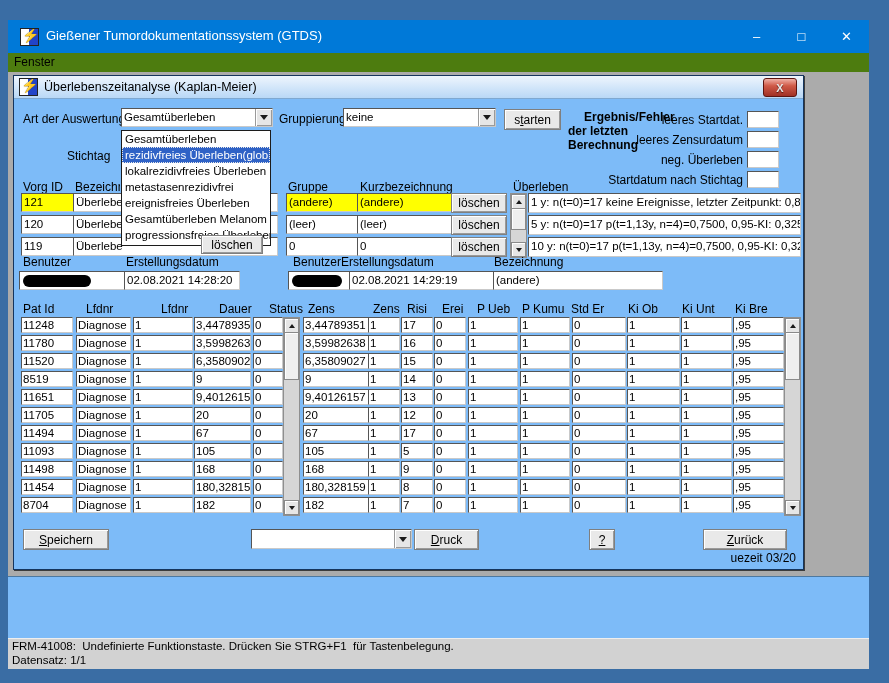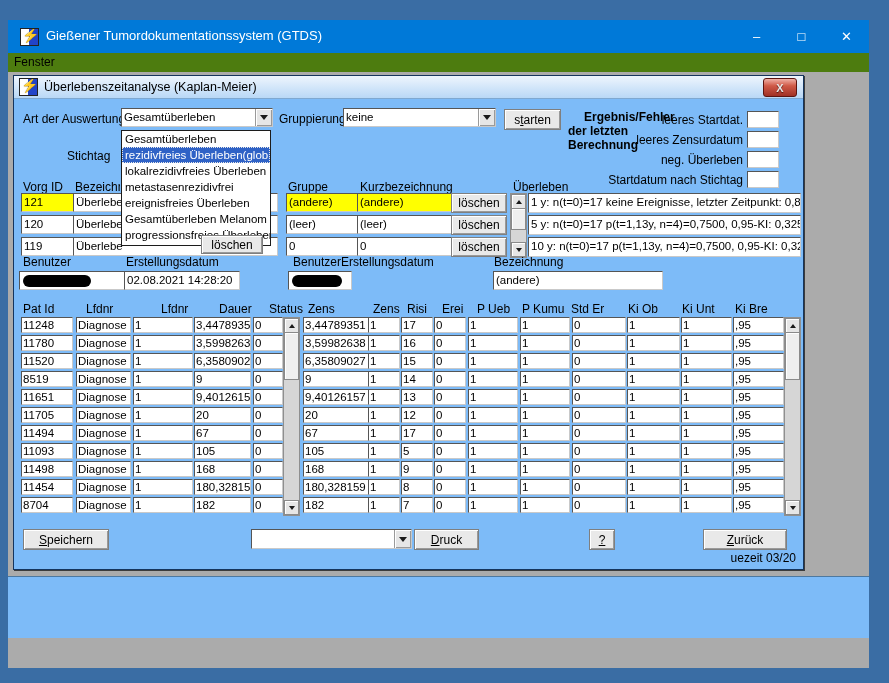--- a/index.html
+++ b/index.html
@@ -185,20 +185,21 @@
         <span class="lbl" style="left:327px;top:179px;">Erstellungsdatum</span>
         <span class="lbl" style="left:480px;top:179px;">Bezeichnung</span>
 
         <div class="fld" style="left:5px;top:195px;width:104px;height:17px;">
           <span class="redact" style="left:3px;top:3px;width:68px;height:12px;"></span>
         </div>
         <div class="fld" style="left:110px;top:195px;width:110px;height:17px;">02.08.2021 14:28:20</div>
         <div class="fld" style="left:274px;top:195px;width:58px;height:17px;">
           <span class="redact" style="left:3px;top:3px;width:50px;height:12px;"></span>
         </div>
+        <div class="fld" style="left:335px;top:195px;width:139px;height:17px;">02.08.2021 14:29:19</div>
         <div class="fld" style="left:479px;top:195px;width:164px;height:17px;">(andere)</div>
 
         <span class="lbl" style="left:9px;top:226px;">Pat Id</span>
         <span class="lbl" style="left:72px;top:226px;">Lfdnr</span>
         <span class="lbl" style="left:147px;top:226px;">Lfdnr</span>
         <span class="lbl" style="left:205px;top:226px;">Dauer</span>
         <span class="lbl" style="left:255px;top:226px;">Status</span>
         <span class="lbl" style="left:294px;top:226px;">Zens</span>
         <span class="lbl" style="left:359px;top:226px;">Zens</span>
         <span class="lbl" style="left:393px;top:226px;">Risi</span>
@@ -490,14 +491,18 @@
         </button>
         <button class="btn" style="left:689px;top:453px;width:84px;height:21px;">
           <span></span>
             <span class="u">Z</span>
             <span>urück</span>
         </button>
         <span id="uezeit">uezeit 03/20</span>
       </div>
     </div>
 
+    <div id="statusbar">
+      <span class="sline" style="top:1px;">FRM-41008:  Undefinierte Funktionstaste. Drücken Sie STRG+F1  für Tastenbelegung.</span>
+      <span class="sline" style="top:15px;">Datensatz: 1/1</span>
+    </div>
   </div>
 </div>
 
 </body></html>

